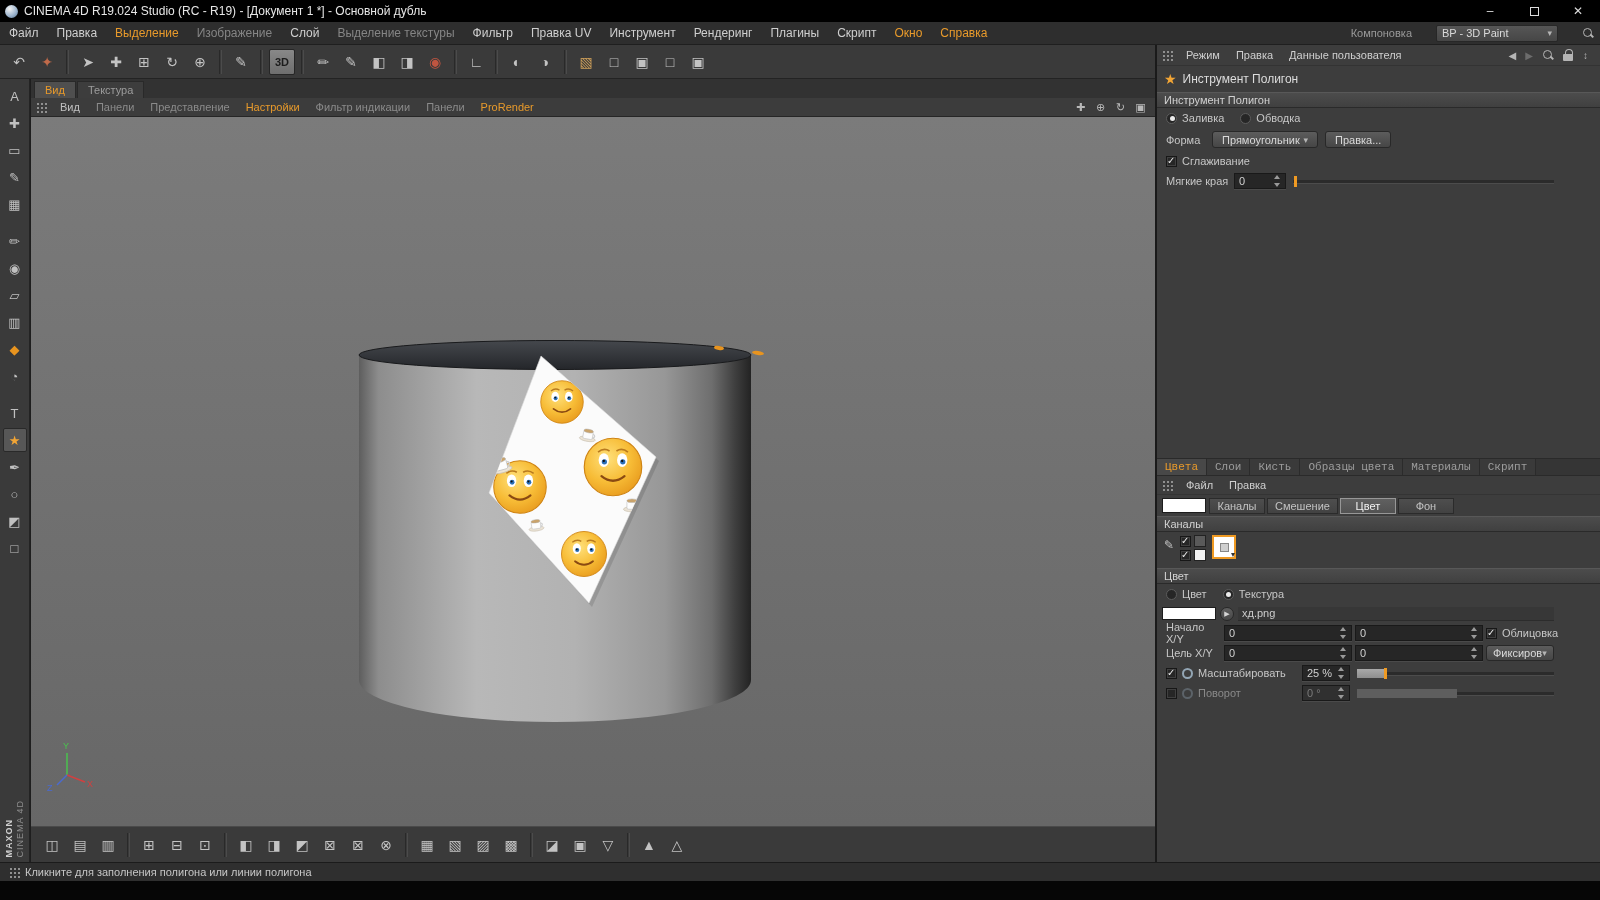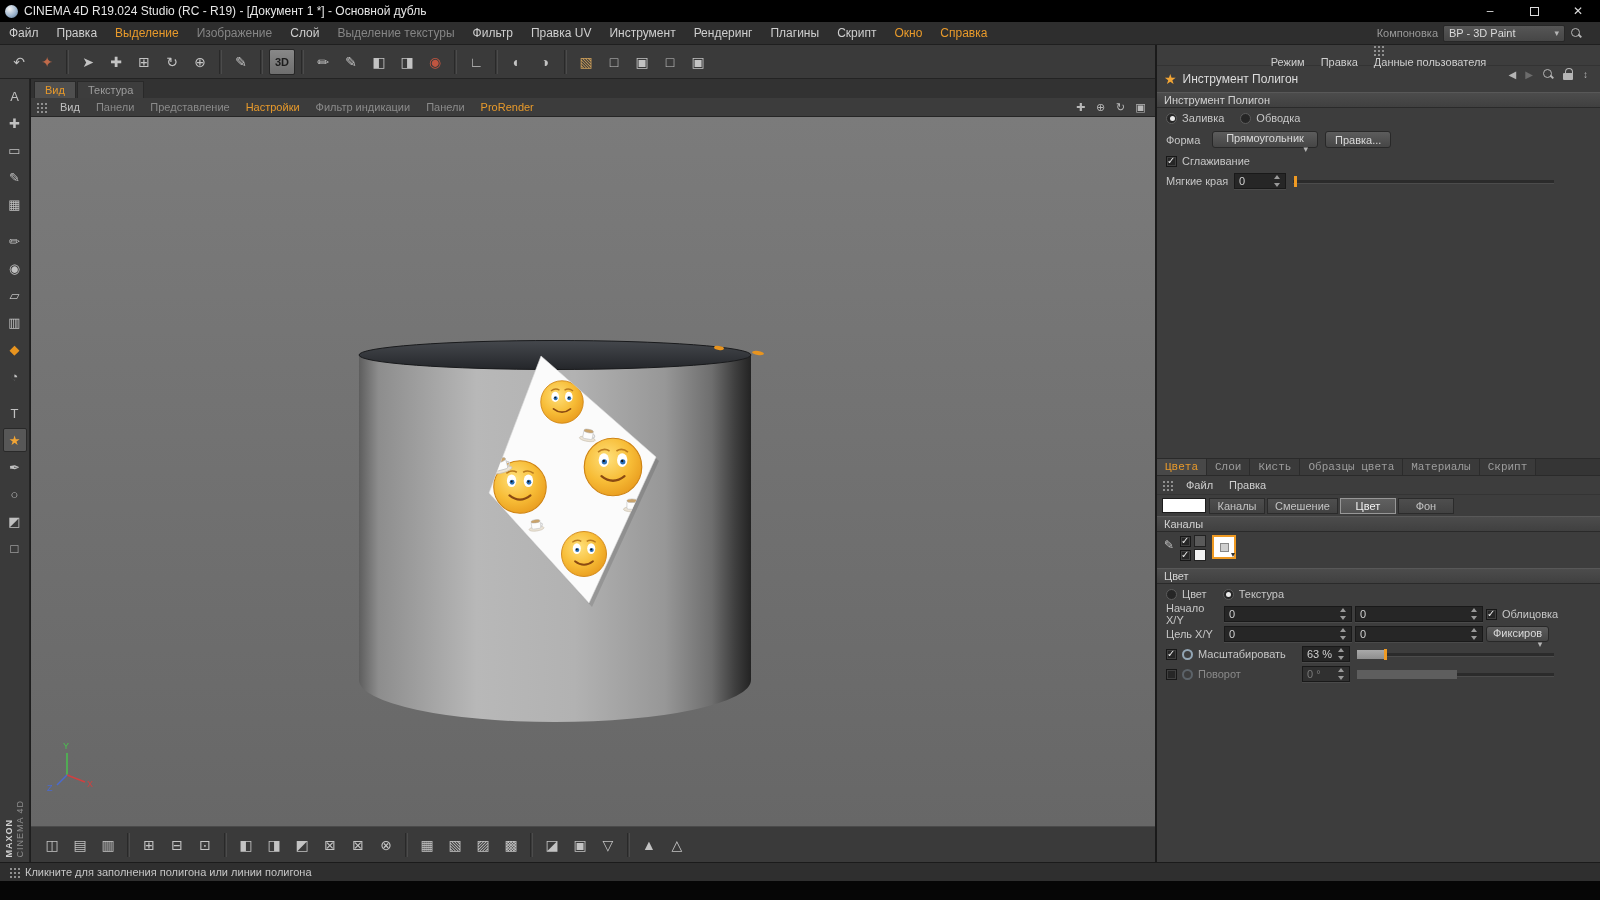--- a/index.html
+++ b/index.html
@@ -16,21 +16,21 @@
   .wbtn{width:44px;height:100%;display:flex;align-items:center;justify-content:center;color:#dcdcdc;font-size:12px;}
   .maxbox{width:9px;height:9px;border:1px solid #dcdcdc;display:block;}
 
   
   .menubar{position:absolute;top:22px;left:0;right:0;height:23px;background:#2e2e2e;border-bottom:1px solid #1f1f1f;display:flex;align-items:center;}
   .menu-items{display:flex;align-items:center;height:100%;}
   .mi{padding:0 9px;color:#cfcfcf;display:flex;align-items:center;height:100%;}
   .mi.sm{padding:0 8px;font-size:11px;}
   .mi[data-state="accent"]{color:var(--accent);}
   .mi[data-state="dim"]{color:#858585;}
-  .menubar-right{margin-left:auto;display:flex;align-items:center;gap:5px;padding-right:18px;}
+  .menubar-right{margin-left:auto;display:flex;align-items:center;gap:24px;padding-right:6px;}
   .layout-label{color:#9a9a9a;font-size:11px;}
   .layout-dd{width:122px;height:17px;background:linear-gradient(#565656,#464646);border:1px solid #272727;border-radius:2px;
              display:flex;align-items:center;padding:0 5px;font-size:11px;color:#dadada;}
   .layout-dd .caret{margin-left:auto;font-size:9px;color:#b5b5b5;}
   .search-ico{width:12px;height:12px;position:relative;display:inline-block;}
   .search-ico::before{content:"";position:absolute;left:1px;top:1px;width:7px;height:7px;border:1.5px solid #b5b5b5;border-radius:50%;}
   .search-ico::after{content:"";position:absolute;left:8px;top:8px;width:4px;height:1.5px;background:#b5b5b5;transform:rotate(45deg);}
   .lock-ico{width:11px;height:12px;position:relative;display:inline-block;}
   .lock-ico::before{content:"";position:absolute;left:2px;top:0;width:6px;height:6px;border:1.5px solid #b5b5b5;border-bottom:none;border-radius:4px 4px 0 0;}
   .lock-ico::after{content:"";position:absolute;left:0;top:5px;width:10px;height:7px;background:#b5b5b5;border-radius:1px;}
@@ -73,21 +73,21 @@
 
   
   .bottomtools{position:absolute;top:826px;left:31px;width:1124px;height:36px;background:#3a3a3a;border-top:1px solid #4a4a4a;
                display:flex;align-items:center;padding-left:7px;}
   .statusbar{position:absolute;top:862px;left:0;right:0;height:19px;background:#2f2f2f;border-top:1px solid #1b1b1b;
              display:flex;align-items:center;font-size:11px;color:#c6c6c6;padding-left:4px;}
   .bottomstrip{position:absolute;top:881px;left:0;right:0;height:19px;background:#060606;}
 
   
   .rightpanel{position:absolute;top:45px;right:0;width:445px;bottom:38px;background:#3d3d3d;border-left:2px solid #1a1a1a;font-size:11px;}
-  .am-menu{height:21px;display:flex;align-items:center;border-bottom:1px solid #333;flex-direction:column;}
+  .am-menu{height:21px;display:flex;align-items:center;border-bottom:1px solid #333;}
   .am-menu-items{display:flex;height:100%;align-items:center;}
   .am-icons{margin-left:auto;display:flex;align-items:center;gap:9px;padding-right:12px;}
   .am-ico{color:#b5b5b5;font-size:10px;}
   .am-ico.dim{color:#6c6c6c;}
   .am-toolrow{height:26px;display:flex;align-items:center;padding:0 7px;gap:6px;}
   .star{color:#f2a535;font-size:14px;}
   .tool-title{color:#dcdcdc;font-size:12px;}
   .gbar{height:16px;background:linear-gradient(#4c4c4c,#404040);border-top:1px solid #585858;border-bottom:1px solid #2a2a2a;
         display:flex;align-items:center;padding:0 7px;color:#d2d2d2;}
   .row{display:flex;align-items:center;height:20px;padding:0 7px 0 9px;padding-right:46px;color:#c6c6c6;}
@@ -95,21 +95,21 @@
   .radio{display:flex;align-items:center;gap:5px;margin-right:16px;}
   .rd{width:11px;height:11px;border-radius:50%;background:#262626;border:1px solid #5c5c5c;position:relative;flex:none;}
   .rd[data-on="true"]::after{content:"";position:absolute;left:2.5px;top:2.5px;width:5px;height:5px;border-radius:50%;background:#ececec;}
   .cb{width:11px;height:11px;background:#262626;border:1px solid #171717;box-shadow:inset 0 0 0 1px #404040;position:relative;flex:none;}
   .cb[data-on="true"]::after{content:"✓";position:absolute;left:0px;top:-2px;font-size:10px;color:#eaeaea;}
   .cblabel{margin-left:5px;}
   .flabel{width:46px;flex:none;}
   .flabel.wide{width:68px;}
   .clabel{width:58px;flex:none;}
   .btn{background:linear-gradient(#5c5c5c,#464646);border:1px solid #282828;border-radius:3px;height:17px;
-       display:inline-flex;align-items:center;justify-content:center;color:#dadada;padding:0 9px;flex-direction:column;}
+       display:inline-flex;align-items:center;justify-content:center;color:#dadada;padding:0 9px;}
   .btn.dd{width:106px;justify-content:flex-start;margin-right:7px;}
   .btn.dd .caret{margin-left:auto;font-size:9px;color:#b5b5b5;}
   .btn.sm{height:16px;padding:0 6px;margin-left:auto;}
   .nf{background:#262626;border:1px solid #191919;box-shadow:0 1px 0 #4a4a4a;height:16px;display:flex;align-items:center;
       padding:0 4px;color:#d0d0d0;margin-right:3px;}
   .nf.dim{color:#7a7a7a;background:#303030;}
   .w52{width:52px;} .w128{width:128px;flex:none;} .w48{width:48px;flex:none;}
   .sp{width:8px;height:12px;position:relative;margin-left:auto;flex:none;}
   .sp::before{content:"";position:absolute;top:0;left:1px;border-left:3px solid transparent;border-right:3px solid transparent;border-bottom:4px solid #9a9a9a;}
   .sp::after{content:"";position:absolute;bottom:0;left:1px;border-left:3px solid transparent;border-right:3px solid transparent;border-top:4px solid #9a9a9a;}
@@ -524,20 +524,27 @@
       <label class="radio">
             <span class="rd" data-on="false"></span>
             <span>Цвет</span>
           </label>
           <label class="radio">
             <span class="rd" data-on="true"></span>
             <span>Текстура</span>
           </label>
         </div>
 
+      <div class="texrow">
+        <span class="tex-swatch"></span>
+        <span class="play-btn">▶</span>
+        <div class="texfield">
+          <span>хд.png</span>
+        </div>
+      </div>
 
       <div class="row">
         <span class="clabel">Начало X/Y</span>
         <div class="nf w128">
           <span>0</span>
           <span class="sp"></span>
         </div>
         <div class="nf w128">
           <span>0</span>
           <span class="sp"></span>
@@ -560,21 +567,21 @@
           <span>Фиксиров</span>
           <span class="caret">▾</span>
         </div>
       </div>
 
       <div class="row">
         <span class="cb" data-on="true"></span>
         <span class="keyc"></span>
         <span class="scale-label">Масштабировать</span>
         <div class="nf w48">
-          <span>63 %</span>
+          <span>25 %</span>
           <span class="sp"></span>
         </div>
         <div class="slider">
           <div class="track"></div>
           <div class="fill" style="left:0;width:27px"></div>
           <div class="thumb" style="left:27px"></div>
         </div>
       </div>
 
       <div class="row">

